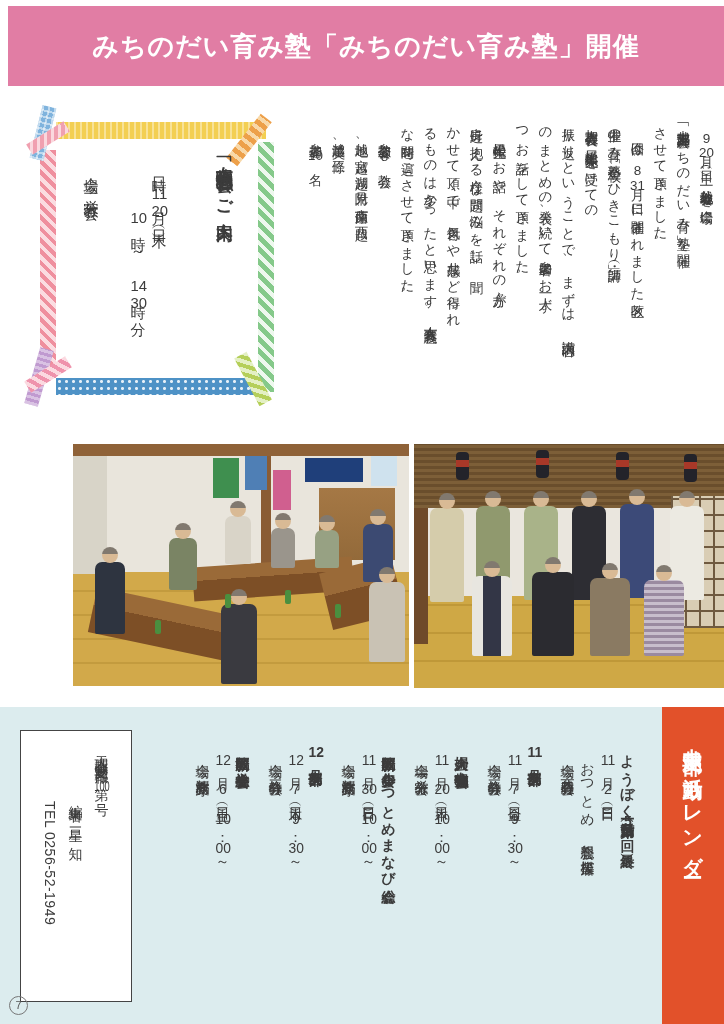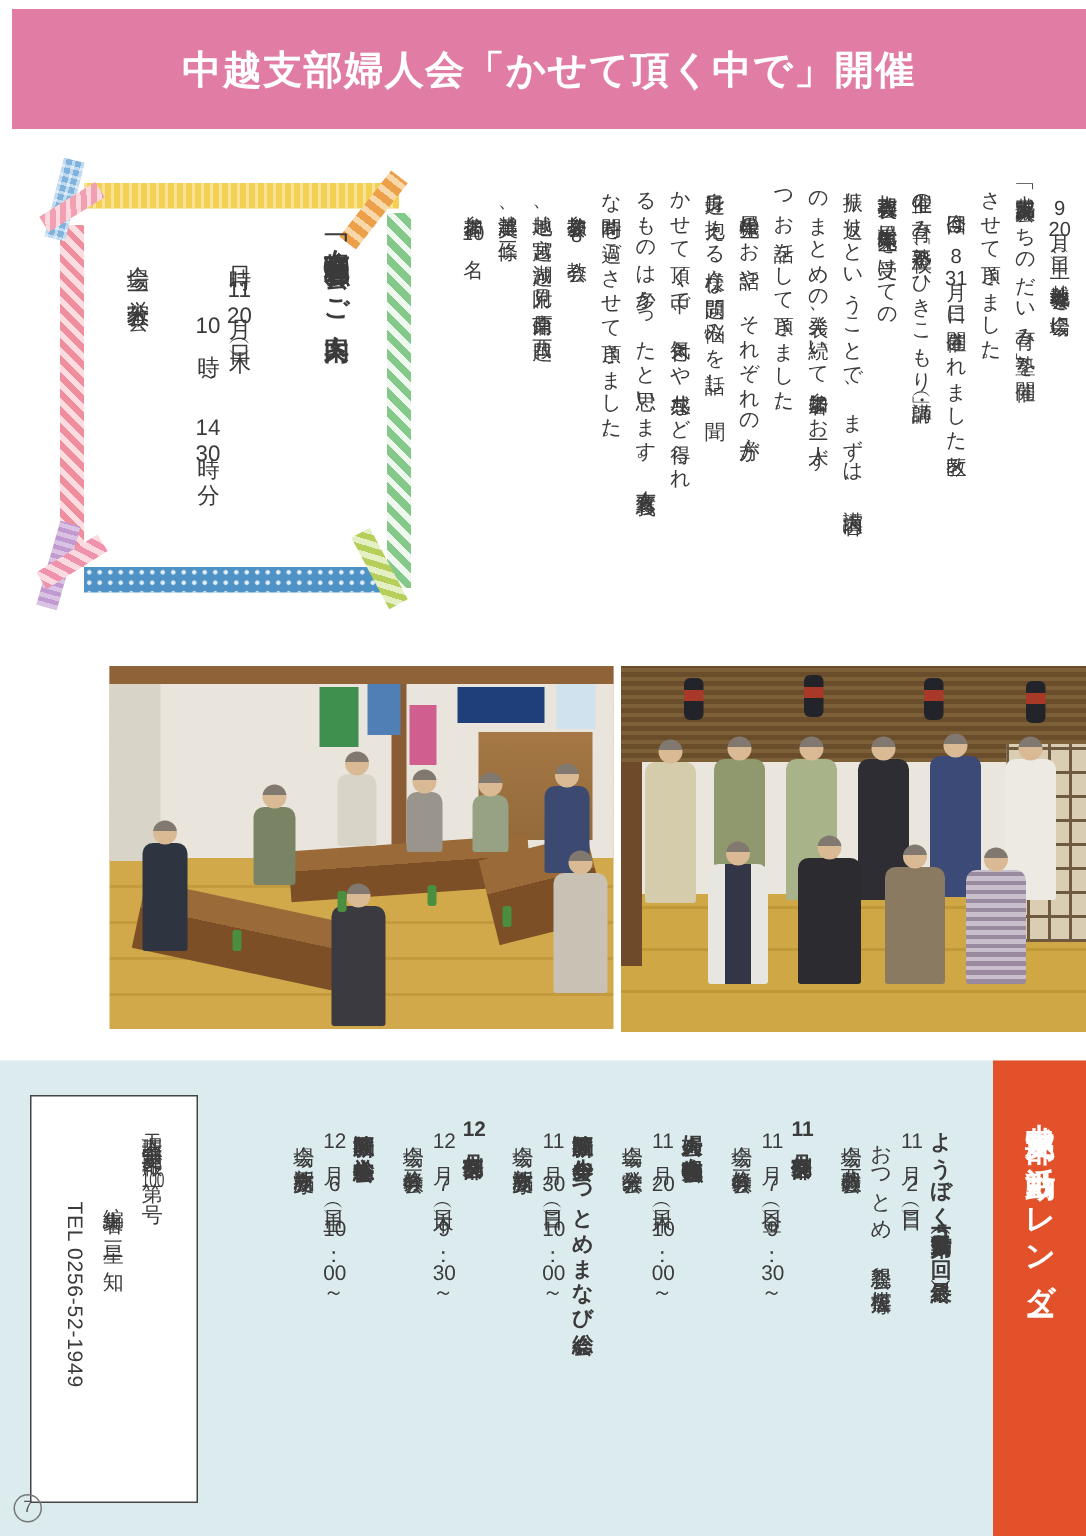--- a/index.html
+++ b/index.html
@@ -96,21 +96,21 @@
   
   .page-number{position:absolute;left:9px;bottom:9px;width:17px;height:17px;border:1px solid #777;border-radius:50%;
                color:#555;font-size:11px;text-align:center;line-height:17px;}
 </style>
 </head>
 <body>
 
 <div class="page">
 
   <header class="banner">
-    <h1>中越支部婦人会「かせて頂く中で」開催</h1>
+    <h1>みちのだい育み塾「みちのだい育み塾」開催</h1>
   </header>
 
   <section class="article v" id="article">
       <p class="ind1"><span class="tcy">9</span>月<span class="tcy">20</span>日（土）、越地分教会を会場に、</p>
       <p>「中越支部婦人会みちのだい育み塾」を開催</p>
       <p>させて頂きました。</p>
       <p class="ind1">今回は、<span class="tcy">8</span>月<span class="tcy">31</span>日に開催されました教区</p>
       <p>主催の育み塾「不登校、ひきこもり」（講師・</p>
       <p>加古大教会長　松尾太郎先生）を受けての</p>
       <p>振り返りということで、まずは、講演内容</p>

